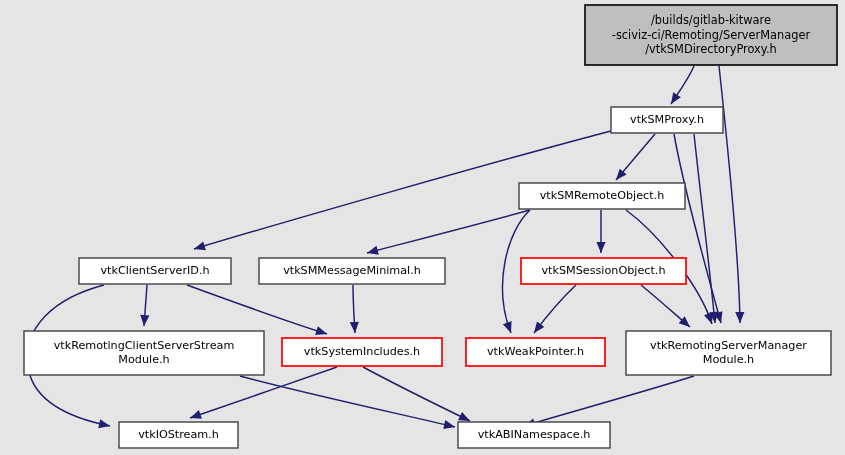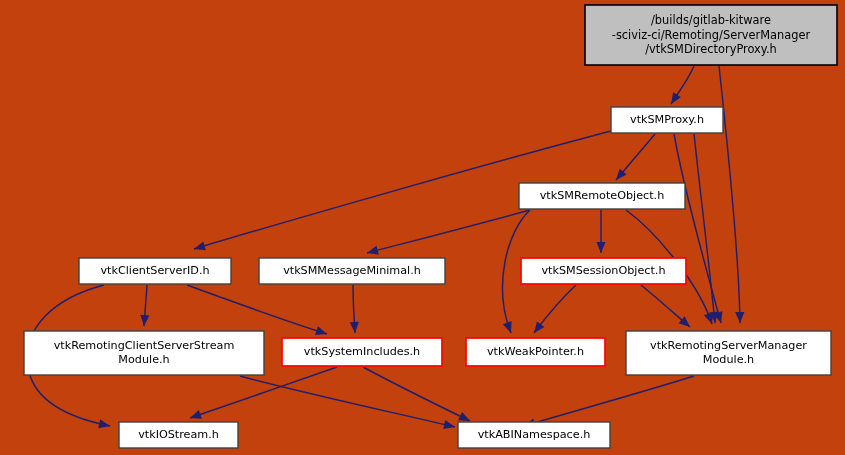--- a/index.html
+++ b/index.html
@@ -1,18 +1,18 @@
 <!DOCTYPE html>
 <html><head>
 <meta charset="utf-8">
 <style>
   html,body{margin:0;padding:0;background:#ffffff;}
   body{width:845px;height:455px;overflow:hidden;
        font-family:"DejaVu Sans","Liberation Sans",sans-serif;}
-  #graph-root{position:relative;width:845px;height:455px;background:#c2410c;}
+  #graph-root{position:relative;width:845px;height:455px;background:#e5e5e5;}
   svg.graph{position:absolute;left:0;top:0;width:845px;height:455px;}
   .nodebox{fill:#ffffff;stroke:#404040;stroke-width:1.4;}
   .nodebox.root{fill:#bfbfbf;stroke:#000000;stroke-width:1.6;}
   .nodebox.redborder{fill:#ffffff;stroke:#ff0000;stroke-width:1.7;}
   .nodelabel{font-family:"DejaVu Sans","Liberation Sans",sans-serif;
              font-size:11.2px;fill:#000000;text-anchor:middle;
              dominant-baseline:middle;white-space:pre;}
   .nodelabel.root{font-size:11.4px;}
   .edge{fill:none;stroke:#1f1f6e;stroke-width:1.45;}
   .arrowhead{fill:#1f1f6e;stroke:none;}

